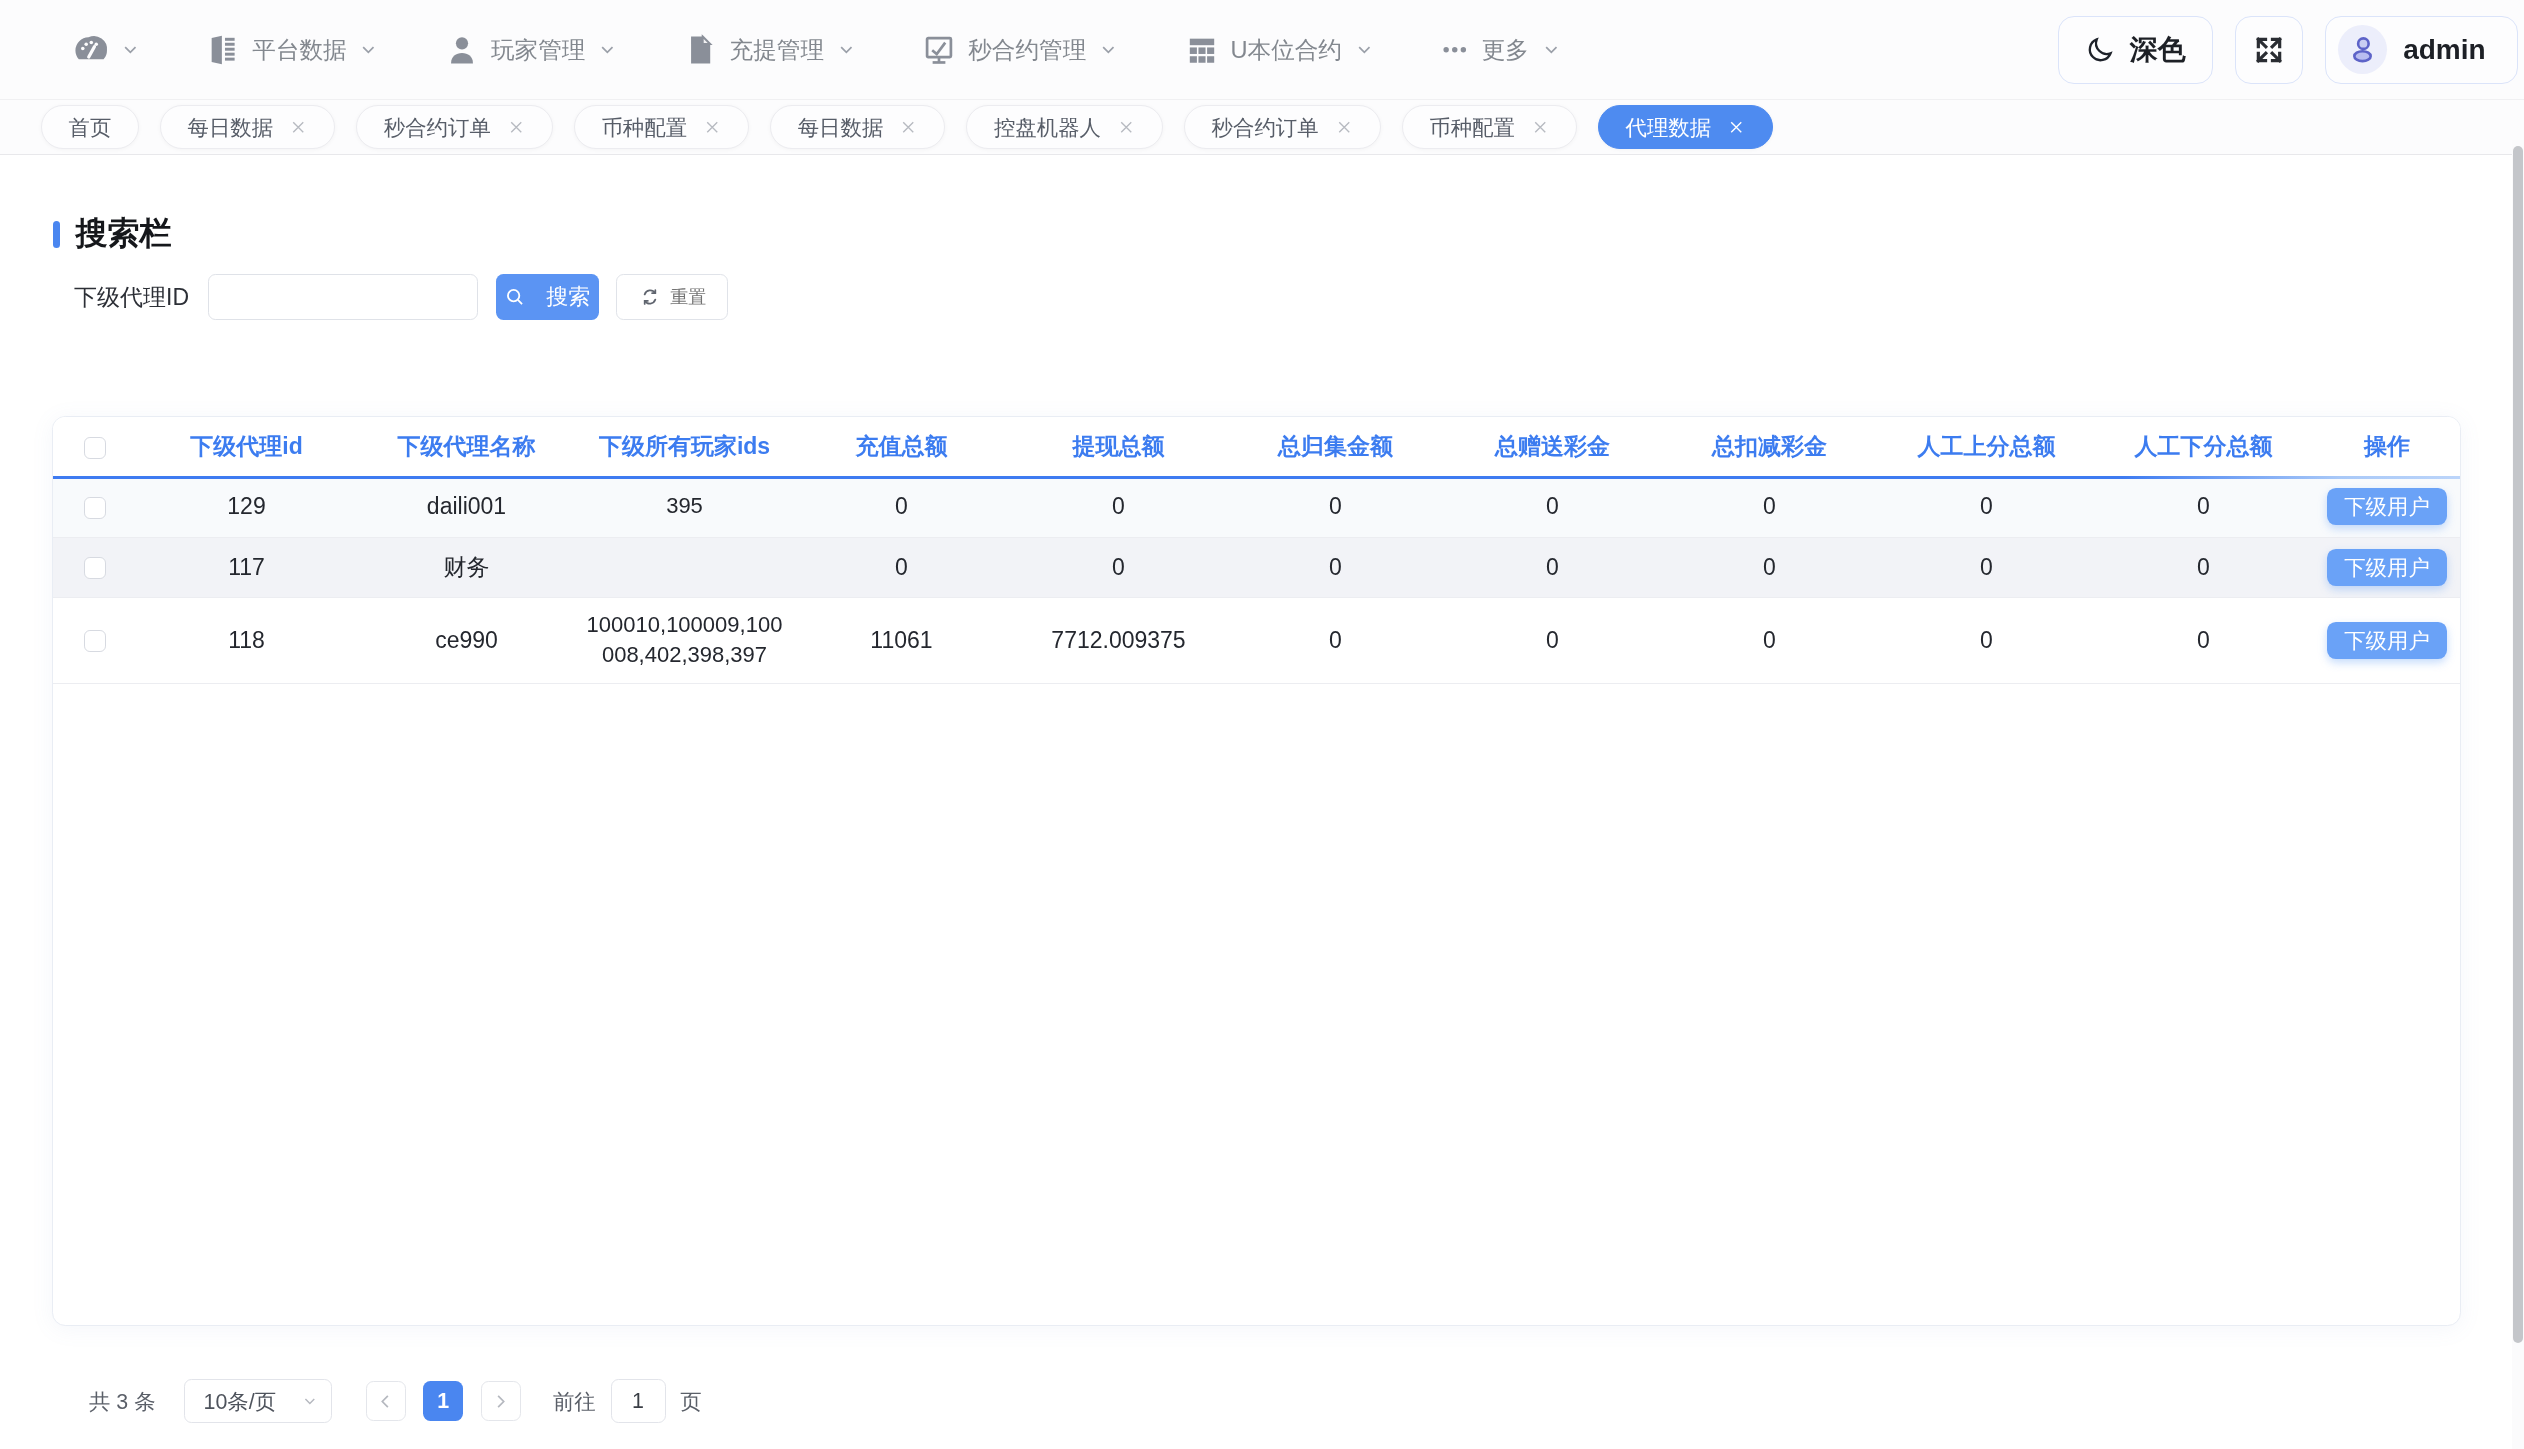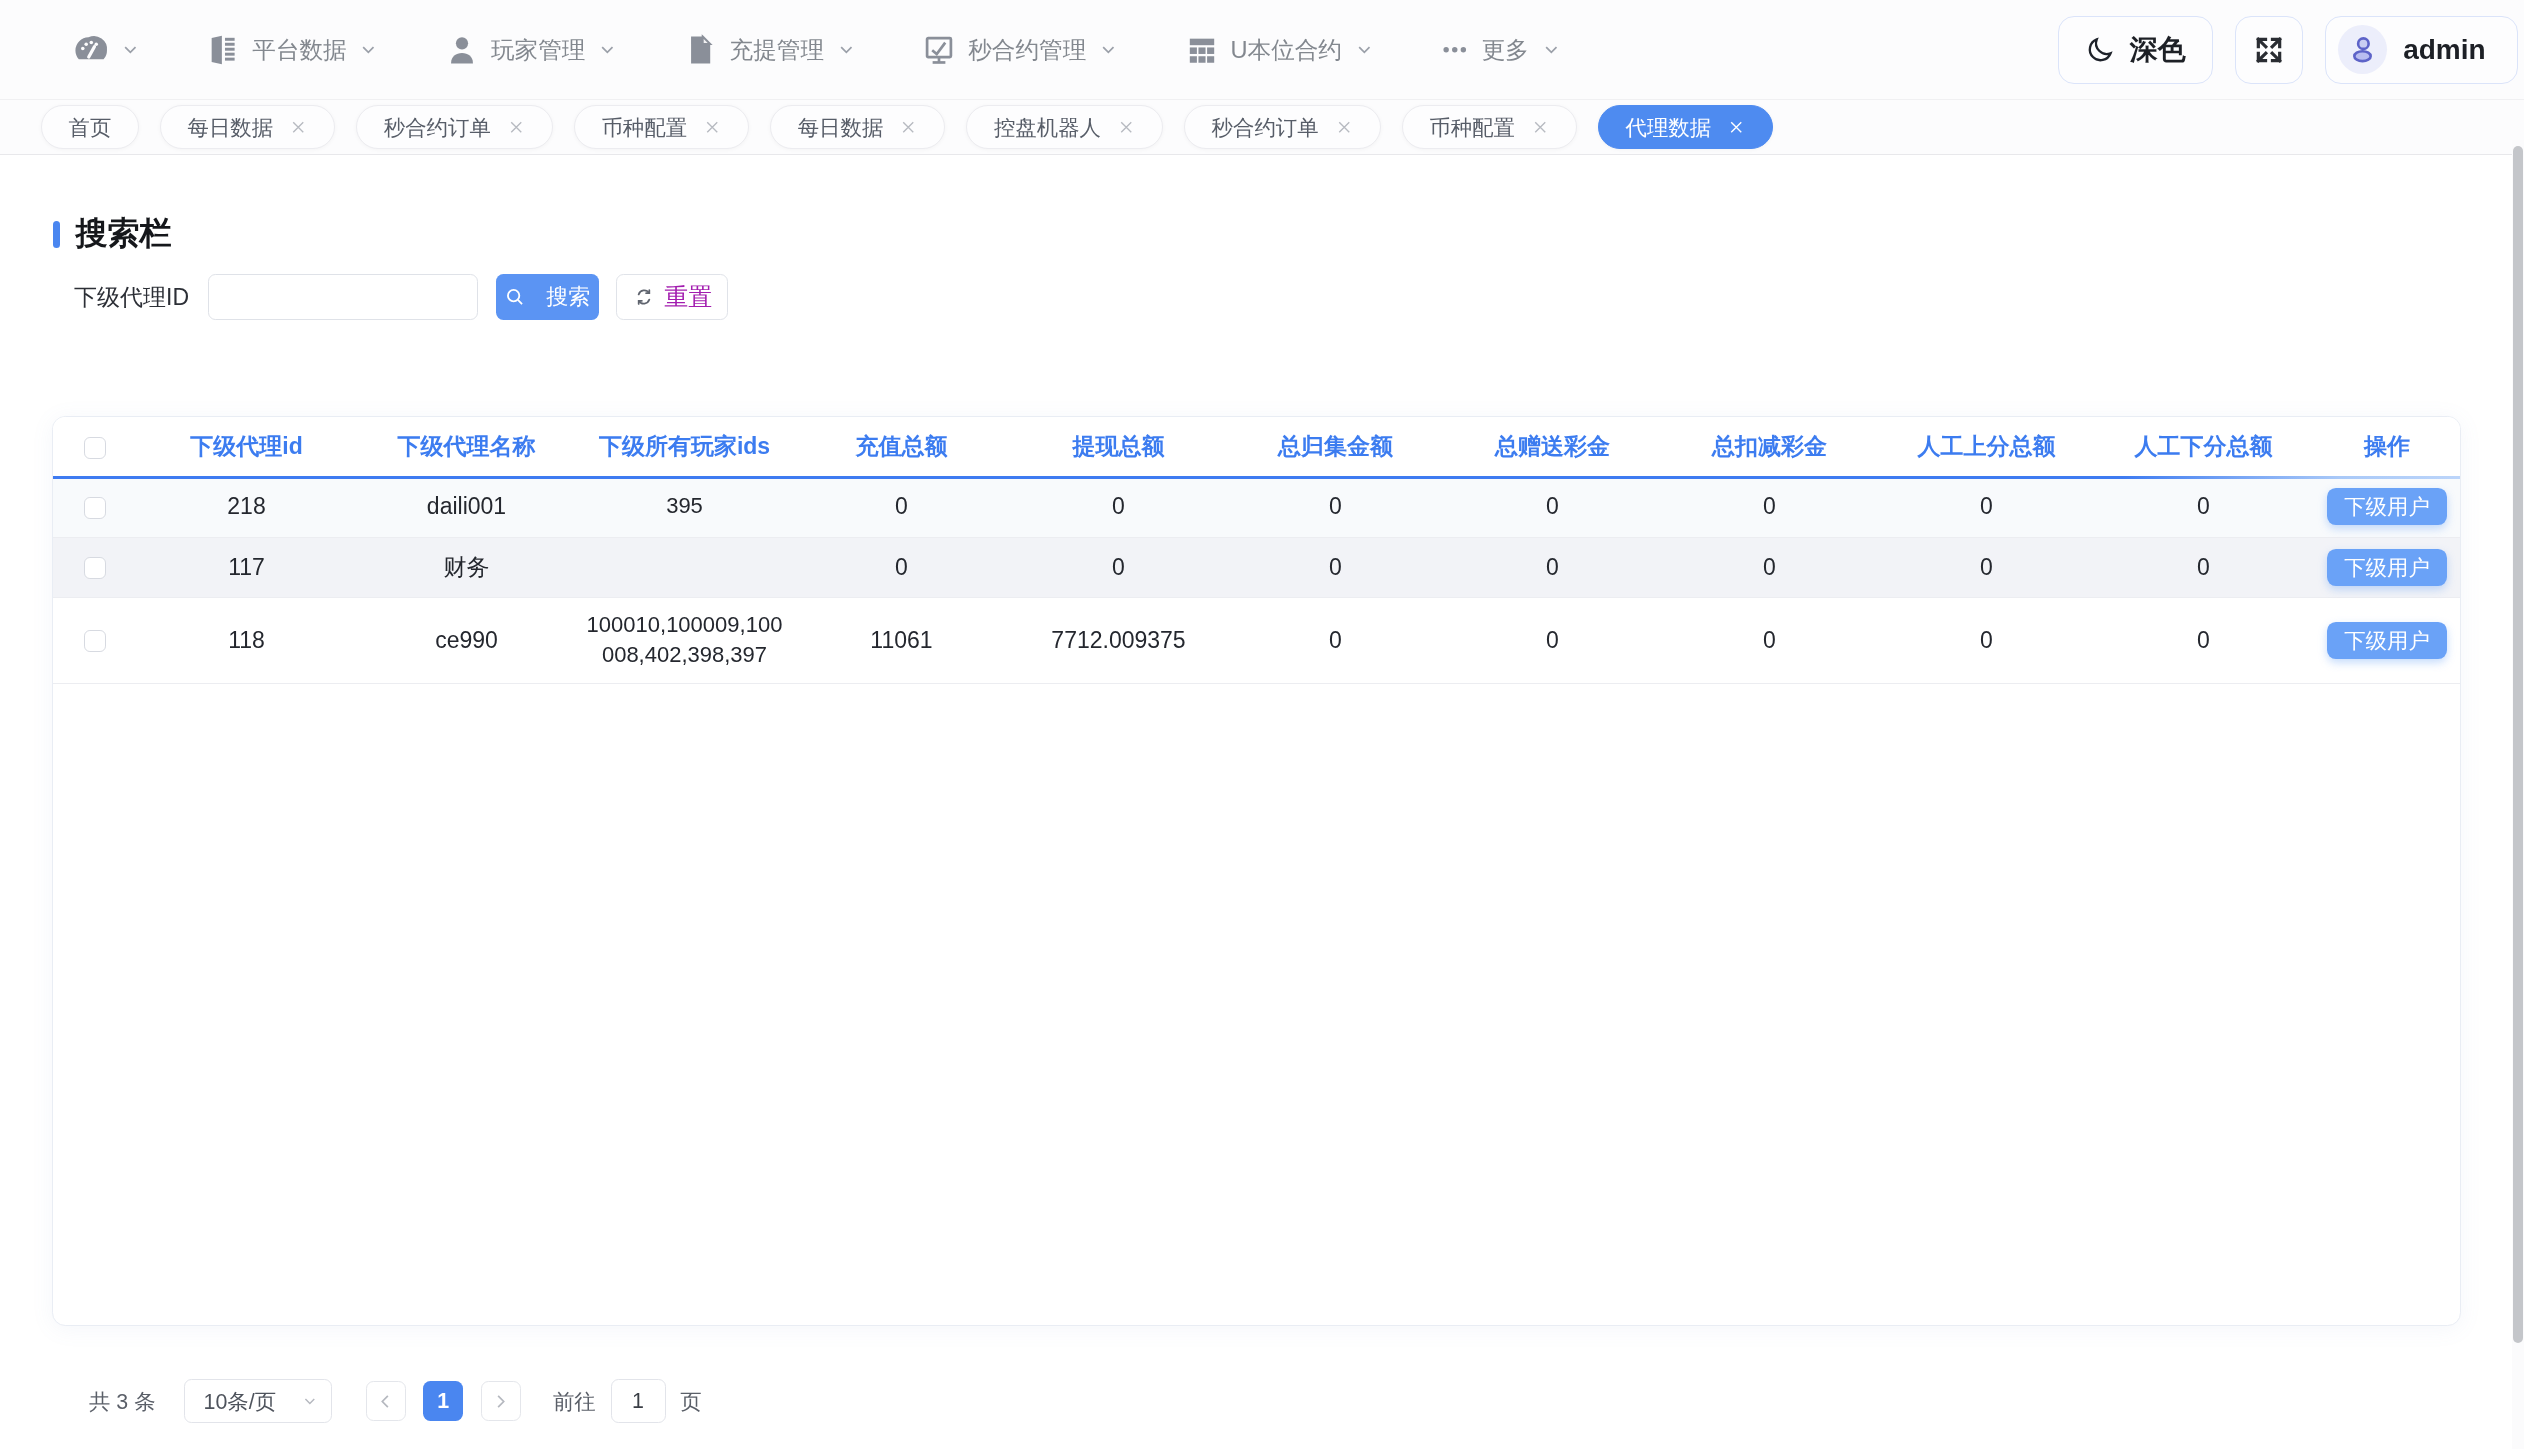--- a/index.html
+++ b/index.html
@@ -59,22 +59,22 @@
     background:#fff; margin-right:17.7px; font-size:22px; padding:0 14.8px; color:#333;
     outline:none; font-family:inherit;
   }
   .btn-search {
     display:flex; align-items:center; justify-content:center; gap:20px;
     width:103px; height:46px; background:#5b94f3; color:#fff; border:none;
     border-radius:7.4px; font-size:22px; margin-right:17.7px; cursor:pointer; font-family:inherit;
   }
   .btn-reset {
     display:flex; align-items:center; justify-content:center; gap:9.6px;
-    width:112px; height:46px; background:#fff; color:#a21caf;
-    border:1.5px solid #e0e3e9; border-radius:7.4px; font-size:24px; cursor:pointer; font-family:inherit;
+    width:112px; height:46px; background:#fff; color:#737373;
+    border:1.5px solid #e0e3e9; border-radius:7.4px; font-size:18px; cursor:pointer; font-family:inherit;
   }
 
   
   .card {
     position:absolute; left:52px; top:416px; width:2409px; height:910px;
     background:#fff; border:0.7px solid #e9edf4; border-radius:13.3px;
     box-shadow:0 3px 22px rgba(120,140,190,0.08); overflow:hidden;
   }
   .header-underline {
     position:absolute; left:0; top:59px; height:3px; width:100%; z-index:2;
@@ -422,21 +422,21 @@
         <th>总赠送彩金</th>
         <th>总扣减彩金</th>
         <th>人工上分总额</th>
         <th>人工下分总额</th>
         <th>操作</th>
       </tr>
     </thead>
     <tbody>
         <tr>
     <td><span class="checkbox"></span></td>
-    <td>218</td>
+    <td>129</td>
     <td>daili001</td>
     <td class="ids-cell">395</td>
     <td>0</td>
     <td>0</td>
     <td>0</td>
     <td>0</td>
     <td>0</td>
     <td>0</td>
     <td>0</td>
     <td><button class="action-btn">下级用户</button></td>

